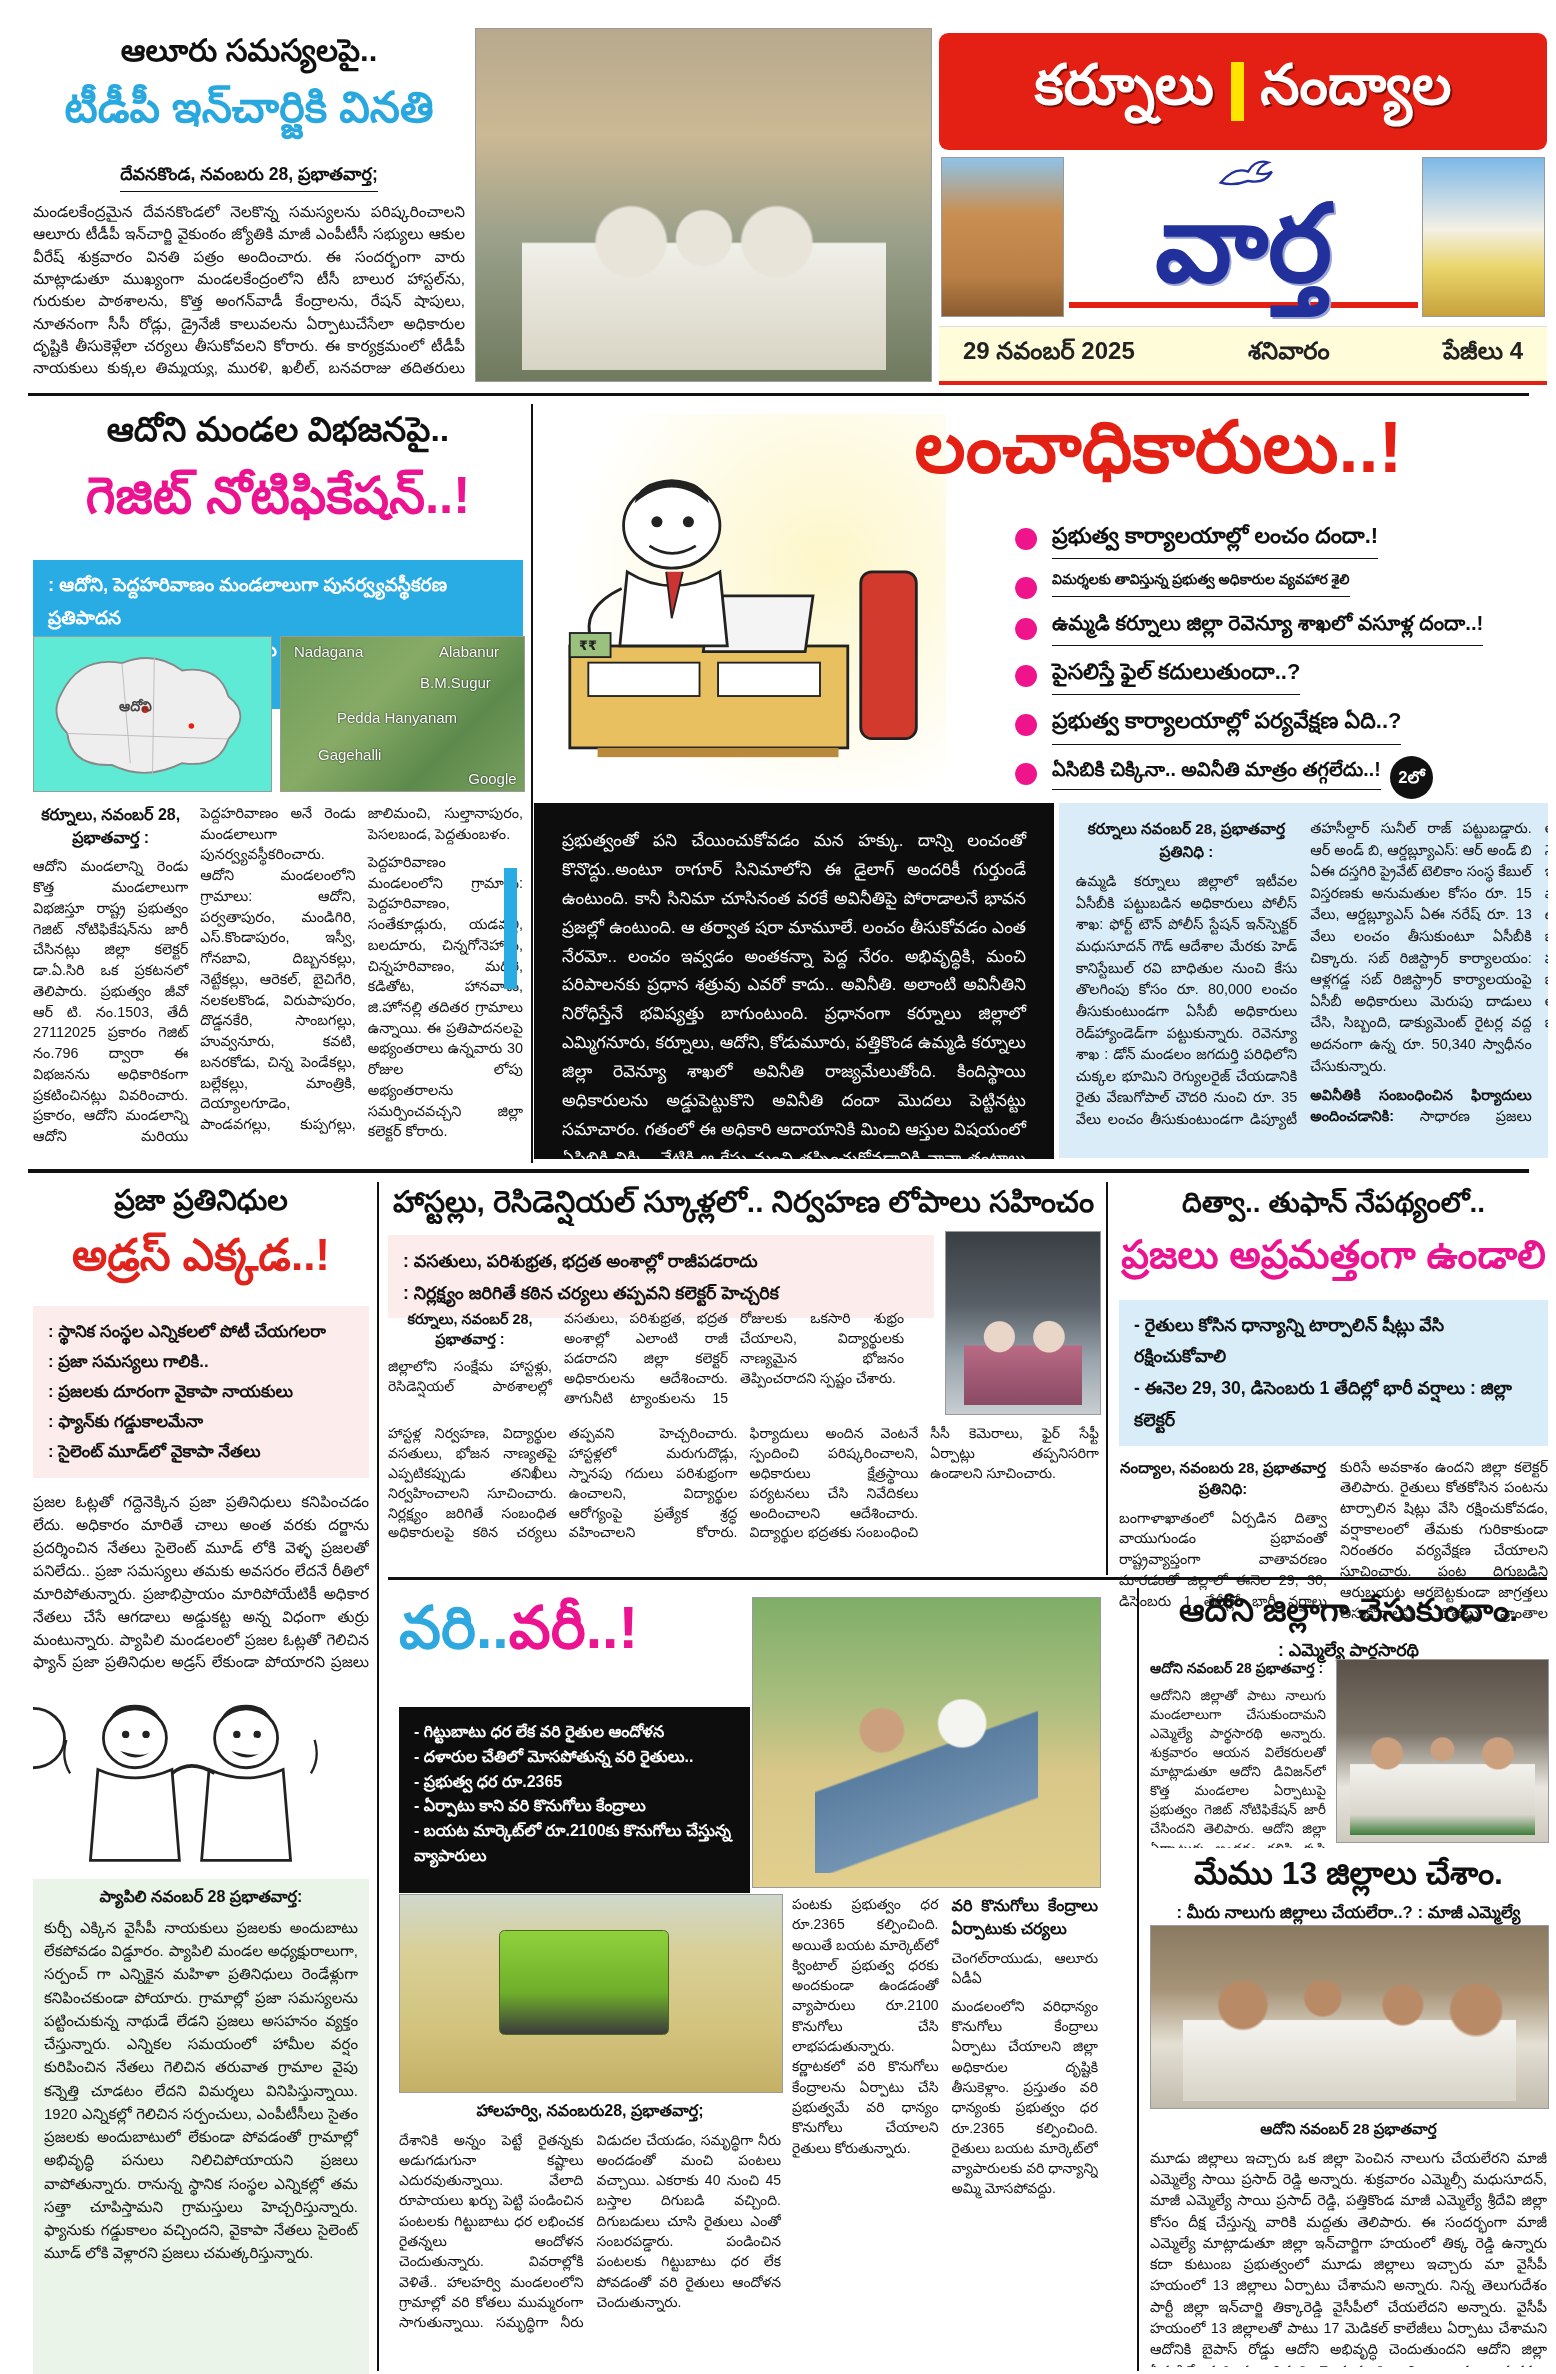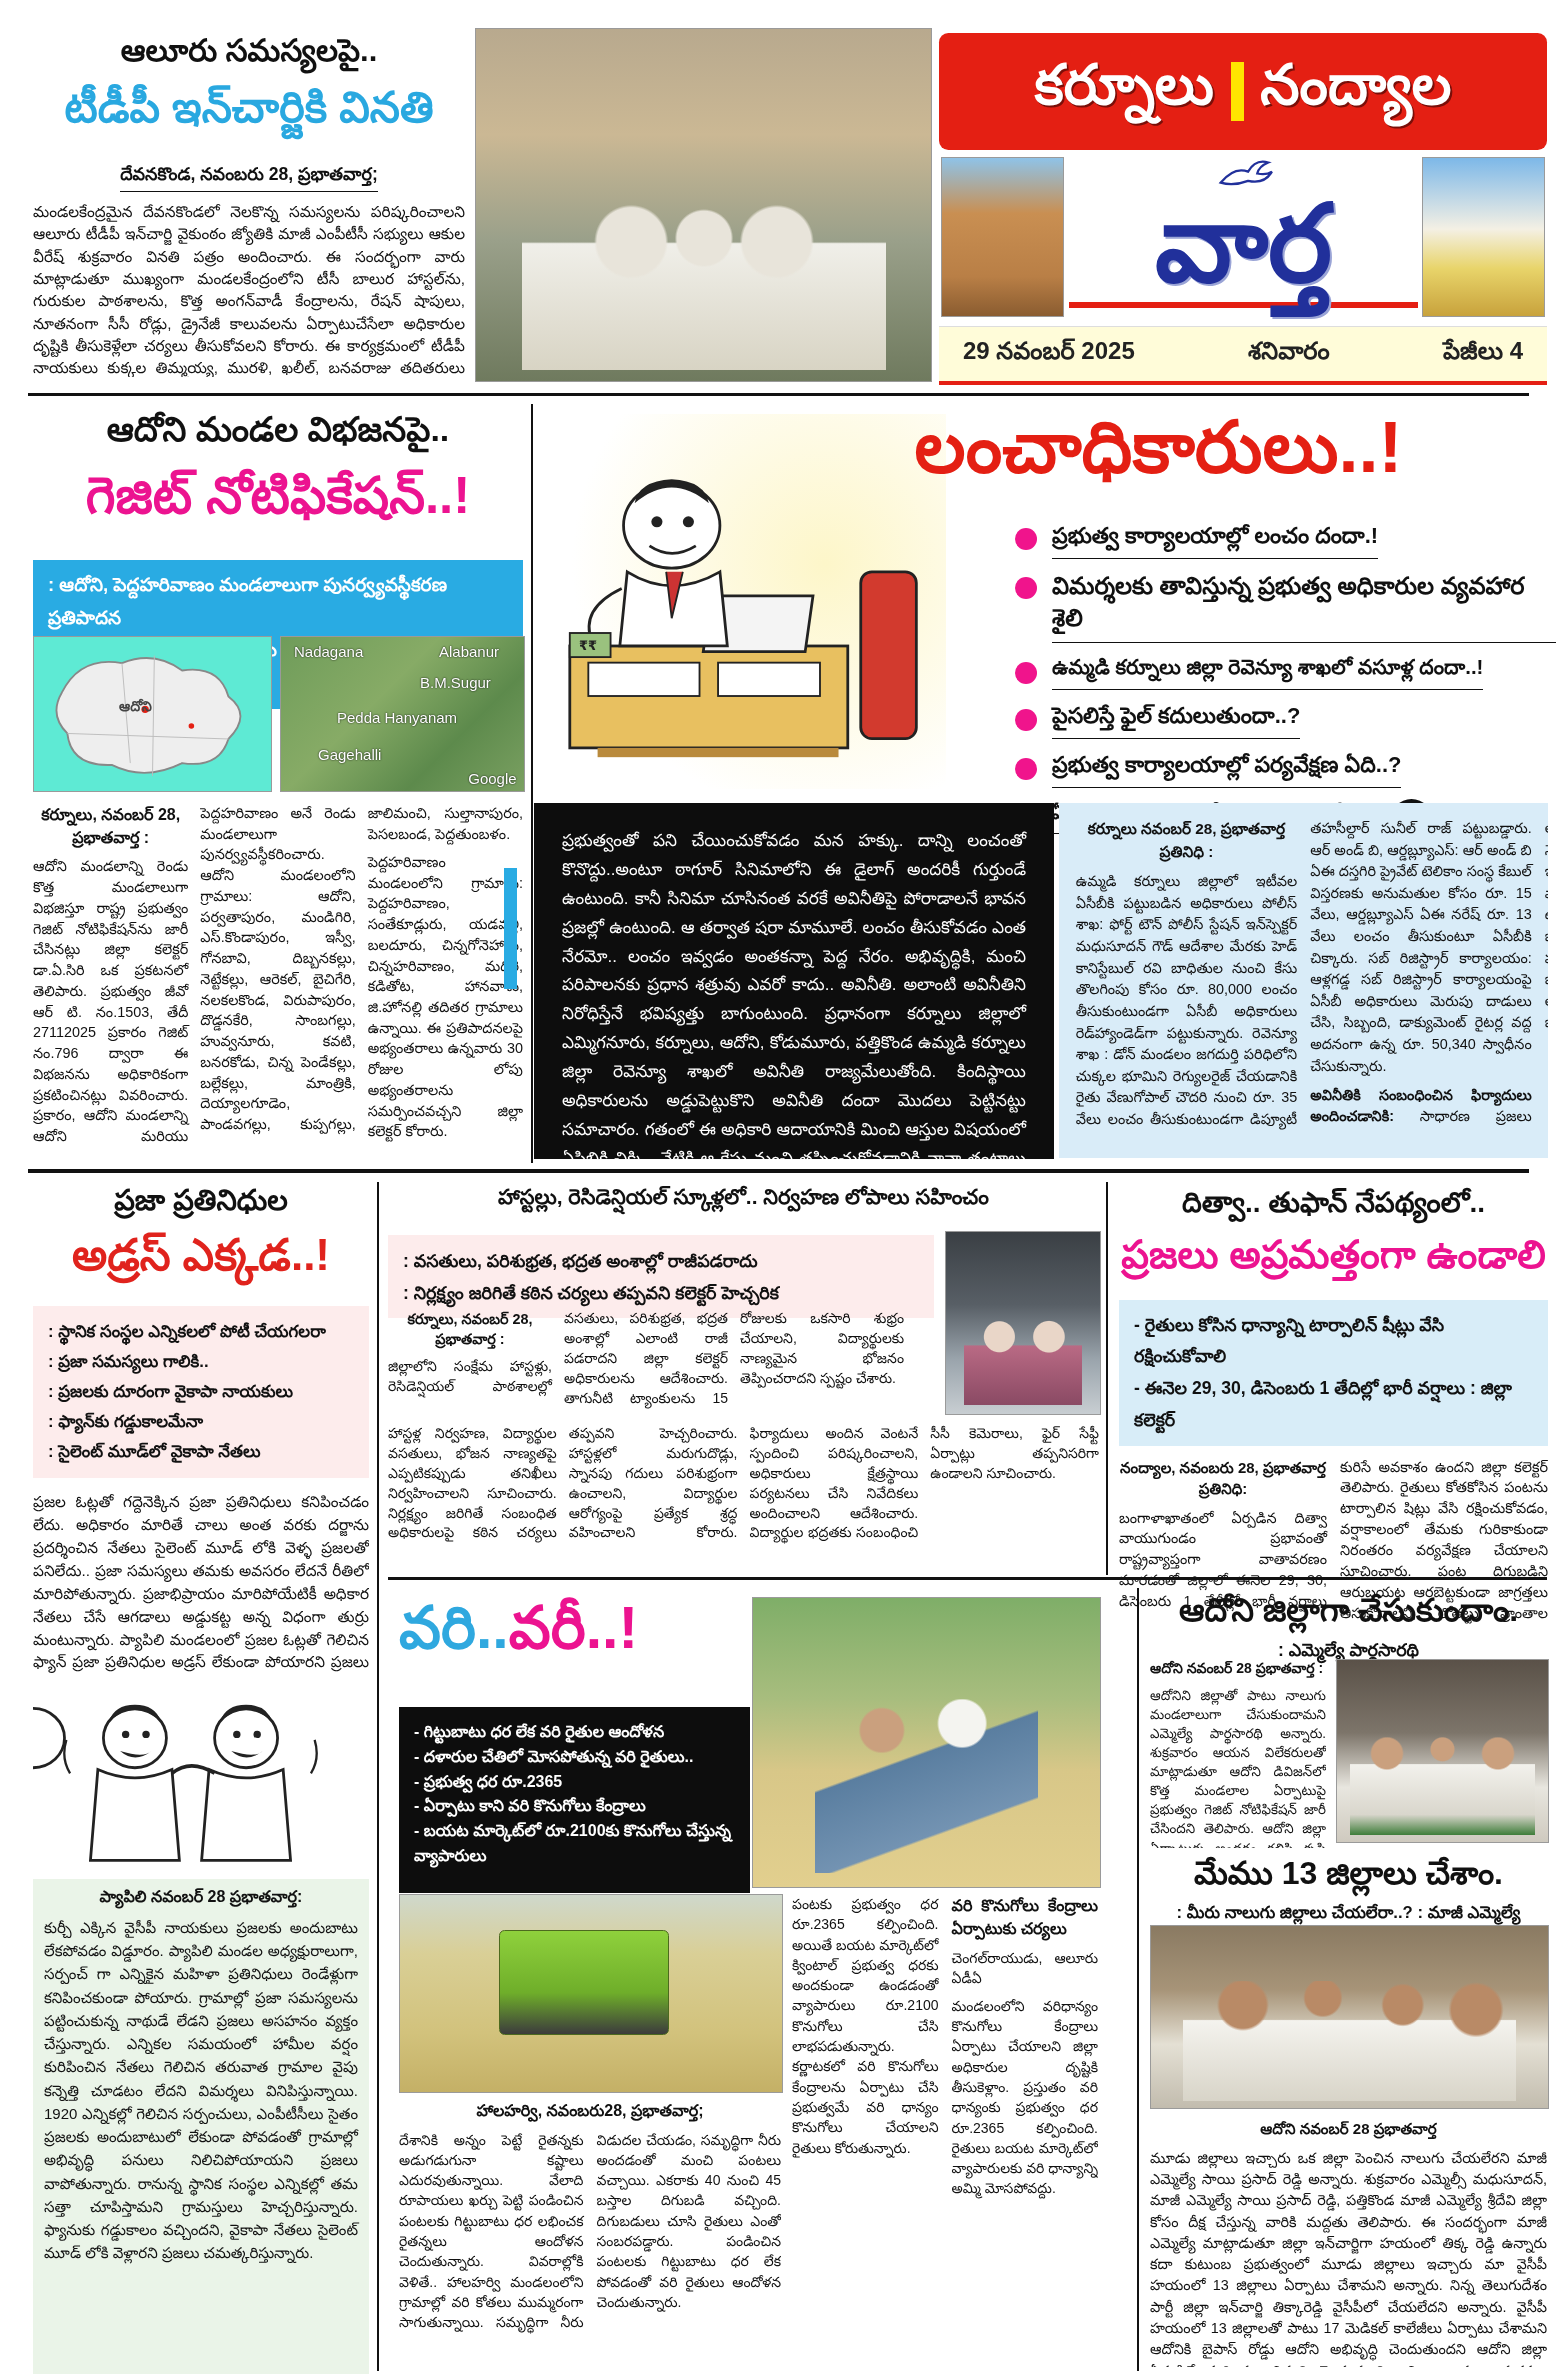--- a/index.html
+++ b/index.html
@@ -139,21 +139,21 @@
 
   <div class="abs c b clip" style="left:792px;top:406px;width:733px;height:100px;font-size:72px;color:#e41f13;">లంచాధికారులు..!</div>
 
   <div class="abs" style="left:1015px;top:521px;width:542px;height:271px;">
     <div class="bullet-item">
         <span class="bullet-dot"></span>
         <span class="bullet-txt">ప్రభుత్వ కార్యాలయాల్లో లంచం దందా.!</span>
       </div>
     <div class="bullet-item">
         <span class="bullet-dot"></span>
-        <span class="bullet-txt" style="font-size:24px;">విమర్శలకు తావిస్తున్న ప్రభుత్వ అధికారుల వ్యవహార శైలి</span>
+        <span class="bullet-txt" style="font-size:14px;">విమర్శలకు తావిస్తున్న ప్రభుత్వ అధికారుల వ్యవహార శైలి</span>
       </div>
     <div class="bullet-item">
         <span class="bullet-dot"></span>
         <span class="bullet-txt" style="font-size:20.4px;">ఉమ్మడి కర్నూలు జిల్లా రెవెన్యూ శాఖలో వసూళ్ల దందా..!</span>
       </div>
     <div class="bullet-item">
         <span class="bullet-dot"></span>
         <span class="bullet-txt">పైసలిస్తే ఫైల్ కదులుతుందా..?</span>
       </div>
     <div class="bullet-item">
@@ -211,21 +211,21 @@
     </div>
     <div class="greenbox clip" style="margin-top:5.6px;height:493px;">
       <div class="dl" style="font-size:16px;">ప్యాపిలి నవంబర్ 28 ప్రభాతవార్త:</div>
       <div class="j" style="margin-top:5.6px;font-size:15px;line-height:1.55;">కుర్చీ ఎక్కిన వైసీపీ నాయకులు ప్రజలకు అందుబాటు లేకపోవడం విడ్డూరం. ప్యాపిలి మండల అధ్యక్షురాలుగా, సర్పంచ్ గా ఎన్నికైన మహిళా ప్రతినిధులు రెండేళ్లుగా కనిపించకుండా పోయారు. గ్రామాల్లో ప్రజా సమస్యలను పట్టించుకున్న నాథుడే లేడని ప్రజలు అసహనం వ్యక్తం చేస్తున్నారు. ఎన్నికల సమయంలో హామీల వర్షం కురిపించిన నేతలు గెలిచిన తరువాత గ్రామాల వైపు కన్నెత్తి చూడటం లేదని విమర్శలు వినిపిస్తున్నాయి. 1920 ఎన్నికల్లో గెలిచిన సర్పంచులు, ఎంపీటీసీలు సైతం ప్రజలకు అందుబాటులో లేకుండా పోవడంతో గ్రామాల్లో అభివృద్ధి పనులు నిలిచిపోయాయని ప్రజలు వాపోతున్నారు. రానున్న స్థానిక సంస్థల ఎన్నికల్లో తమ సత్తా చూపిస్తామని గ్రామస్తులు హెచ్చరిస్తున్నారు. ఫ్యానుకు గడ్డుకాలం వచ్చిందని, వైకాపా నేతలు సైలెంట్ మూడ్ లోకి వెళ్లారని ప్రజలు చమత్కరిస్తున్నారు.</div>
     </div>
   </div>
 
   <div class="abs vr" style="left:377px;top:1182px;width:1.9px;height:1189px;"></div>
 
   <div class="abs" style="left:388px;top:1185px;width:711px;height:380px;">
-    <div class="c b clip" style="font-size:21px;height:41px;">హాస్టల్లు, రెసిడెన్షియల్ స్కూళ్లలో.. నిర్వహణ లోపాలు సహించం</div>
+    <div class="c b clip" style="font-size:30px;height:41px;">హాస్టల్లు, రెసిడెన్షియల్ స్కూళ్లలో.. నిర్వహణ లోపాలు సహించం</div>
     <div class="pinkbox abs" style="left:0;top:50px;width:516px;height:61px;font-size:17.6px;">
       <div>: వసతులు, పరిశుభ్రత, భద్రత అంశాల్లో రాజీపడరాదు</div>
       <div>: నిర్లక్ష్యం జరిగితే కఠిన చర్యలు తప్పవని కలెక్టర్ హెచ్చరిక</div>
     </div>
     <div class="abs ph" style="left:557px;top:46px;width:154px;height:182px;background:linear-gradient(180deg,#3a3f44 0%,#585f66 40%,#9aa4ac 70%,#c8ced2 100%);">
       <div class="abs" style="left:12%;top:45%;width:76%;height:50%;background:radial-gradient(circle at 30% 25%,#e9d6c8 0 14%,transparent 15%),radial-gradient(circle at 72% 25%,#e9d6c8 0 14%,transparent 15%),linear-gradient(180deg,transparent 34%,#b96a84 35%,#8a4a64 100%);"></div>
     </div>
     <div class="abs clip cols3 j" style="left:0;top:124px;width:516px;height:104px;font-size:14px;line-height:1.42;">
       <p class="dl" style="font-size:14.4px;">కర్నూలు, నవంబర్ 28, ప్రభాతవార్త :</p>
       <p>జిల్లాలోని సంక్షేమ హాస్టళ్లు, రెసిడెన్షియల్ పాఠశాలల్లో వసతులు, పరిశుభ్రత, భద్రత అంశాల్లో ఎలాంటి రాజీ పడరాదని జిల్లా కలెక్టర్ అధికారులను ఆదేశించారు. తాగునీటి ట్యాంకులను 15 రోజులకు ఒకసారి శుభ్రం చేయాలని, విద్యార్థులకు నాణ్యమైన భోజనం తెప్పించరాదని స్పష్టం చేశారు.</p>

